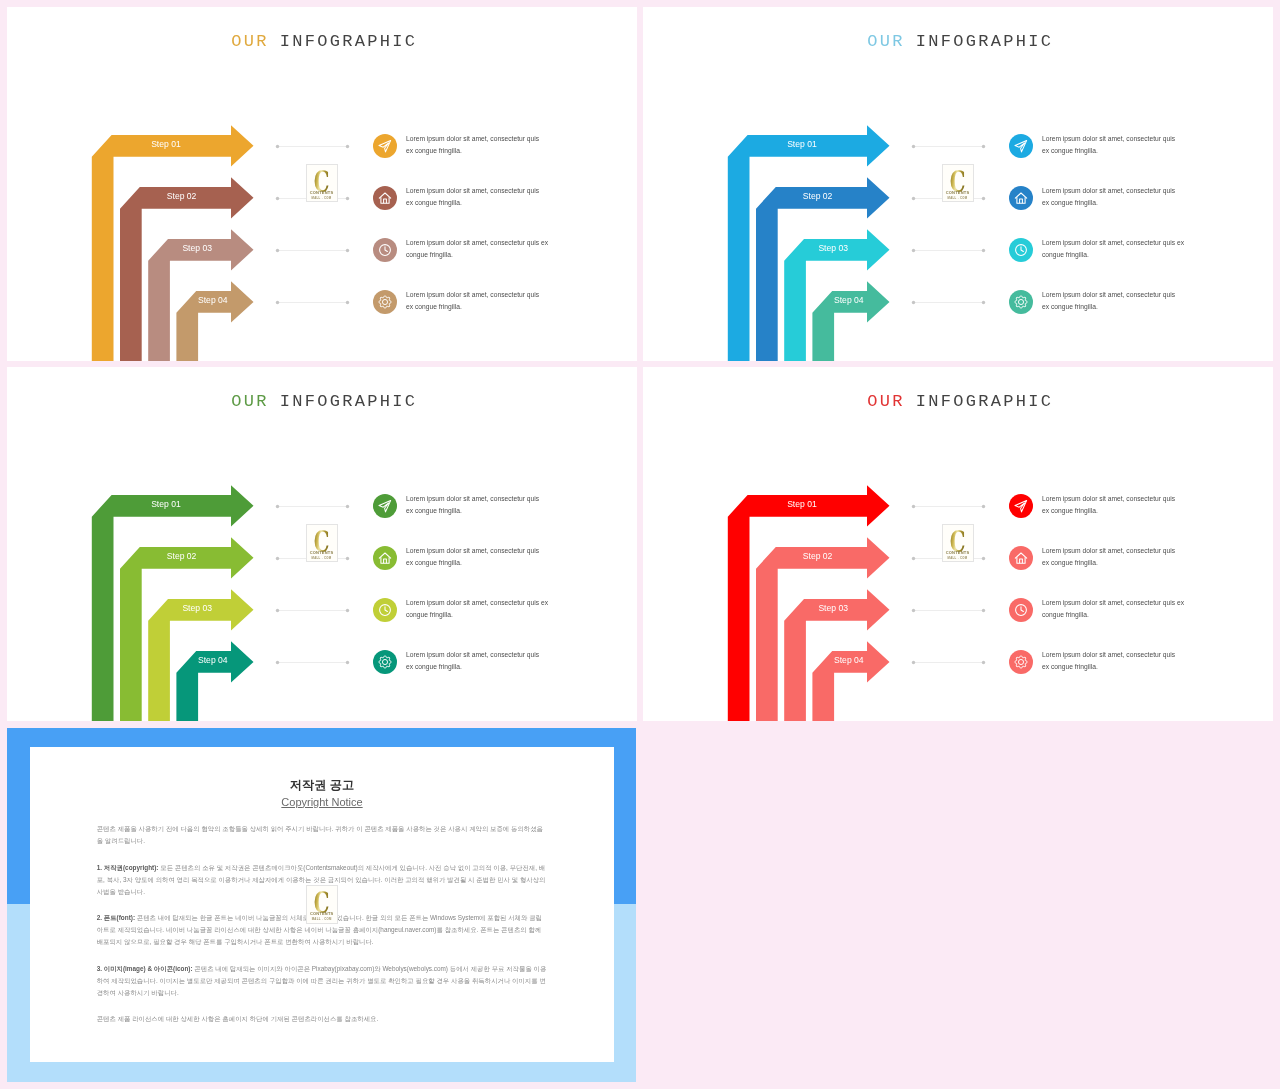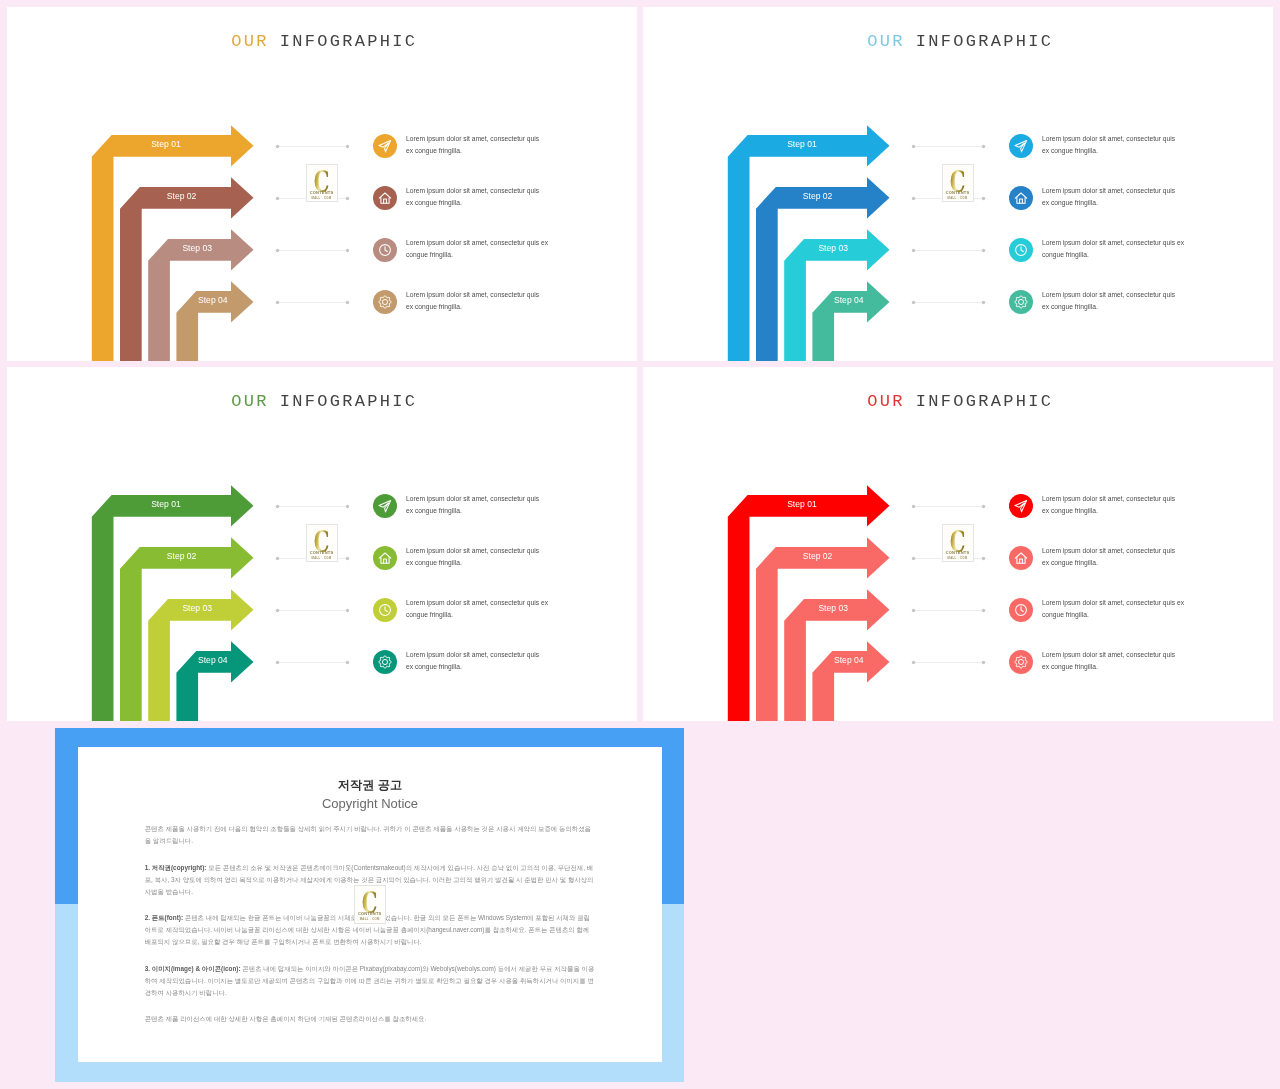--- a/index.html
+++ b/index.html
@@ -24,21 +24,21 @@
 .wmbox{position:absolute;box-sizing:border-box;border:1px solid #e4e4e4;background:#fffefa;}
 .wmC{position:absolute;width:100%;text-align:center;font-family:"DejaVu Serif",serif;font-weight:700;line-height:1;}
 .wmC span{display:inline-block;transform:scaleX(0.68);
   background:linear-gradient(100deg,#7d6c1c 0%,#cdb64f 26%,#f2eab0 44%,#ad9732 60%,#6f5f17 100%);
   -webkit-background-clip:text;background-clip:text;color:transparent;}
 .wmt1{position:absolute;width:100%;text-align:center;line-height:1;font-weight:700;font-size:3.4px;color:#8c7f4a;}
 .wmt2{position:absolute;width:100%;text-align:center;line-height:1;font-weight:700;font-size:2.4px;color:#9c9064;}
 
 .cwrap{position:absolute;background:#ffffff;left:23px;top:19px;width:584px;height:315px;}
 .ctitle{position:absolute;width:100%;text-align:center;font-weight:700;font-size:12.2px;line-height:1;color:#333;top:32px;letter-spacing:0px;}
-.csub{position:absolute;width:100%;text-align:center;font-size:13px;line-height:1;color:#6a6a6a;top:49.5px;}
+.csub{position:absolute;width:100%;text-align:center;font-size:11px;line-height:1;color:#6a6a6a;top:49.5px;text-decoration:underline;}
 .cbody{position:absolute;left:66.7px;top:76px;width:451.5px;font-size:6.4px;line-height:12.0px;color:#858585;}
 .cbody p{margin:0 0 14.5px 0;}
 .cbody b{color:#5a5a5a;font-weight:700;}
 </style>
 </head>
 <body>
 
 <div class="page">
     <div class="slide s1">
       <div class="title"><span style="color:#e0a93e">OUR</span><span class="tgap"></span><span class="info">INFOGRAPHIC</span></div>
@@ -265,21 +265,21 @@
       </div>
       <div class="desc" style="left:399px;top:230.35px;width:150px;">Lorem ipsum dolor sit amet, consectetur quis ex congue fringilla.</div>
       <div class="icon" style="left:366px;top:282.85px;width:24px;height:24px;border-radius:50%;background:#f96a67;">
         <svg width="24" height="24" viewBox="0 0 24 24">
           <path d="M12.0,5.7 12.6,6.0 13.1,6.7 13.4,7.4 13.8,7.8 14.3,7.7 15.0,7.5 15.8,7.3 16.5,7.5 16.7,8.2 16.5,9.0 16.3,9.7 16.2,10.2 16.6,10.6 17.3,10.9 18.0,11.4 18.3,12.0 18.0,12.6 17.3,13.1 16.6,13.4 16.2,13.8 16.3,14.3 16.5,15.0 16.7,15.8 16.5,16.5 15.8,16.7 15.0,16.5 14.3,16.3 13.8,16.2 13.4,16.6 13.1,17.3 12.6,18.0 12.0,18.3 11.4,18.0 10.9,17.3 10.6,16.6 10.2,16.2 9.7,16.3 9.0,16.5 8.2,16.7 7.5,16.5 7.3,15.8 7.5,15.0 7.7,14.3 7.8,13.8 7.4,13.4 6.7,13.1 6.0,12.6 5.7,12.0 6.0,11.4 6.7,10.9 7.4,10.6 7.8,10.2 7.7,9.7 7.5,9.0 7.3,8.2 7.5,7.5 8.2,7.3 9.0,7.5 9.7,7.7 10.2,7.8 10.6,7.4 10.9,6.7 11.4,6.0 Z" fill="none" stroke="#fff" stroke-width="0.95" stroke-linejoin="round"></path>
           <circle cx="12" cy="12" r="2.55" fill="none" stroke="#fff" stroke-width="0.95"></circle>
         </svg>
       </div>
       <div class="desc" style="left:399px;top:282.35px;width:137px;">Lorem ipsum dolor sit amet, consectetur quis ex congue fringilla.</div>
     </div>
-    <div class="slide s5" style="background:#48a0f5;margin-left:48px;">
+    <div class="slide s5" style="background:#48a0f5;">
       <div class="s5lower"></div>
       <div class="cwrap">
         <div class="ctitle">저작권 공고</div>
         <div class="csub">Copyright Notice</div>
         <div class="cbody">
           <p>콘텐츠 제품을 사용하기 전에 다음의 협약의 조항들을 상세히 읽어 주시기 바랍니다. 귀하가 이 콘텐츠 제품을 사용하는 것은 사용시 계약의 보증에 동의하셨음을 알려드립니다.</p>
           <p><b>1. 저작권(copyright):</b> <span>모든 콘텐츠의 소유 및 저작권은 콘텐츠메이크아웃(Contentsmakeout)의 제작사에게 있습니다. 사전 승낙 없이 고의적 이용, 무단전재, 배포, 복사, 3자 양도에 의하여 영리 목적으로 이용하거나 제삼자에게 이용하는 것은 금지되어 있습니다. 이러한 고의적 행위가 발견될 시 준법한 민사 및 형사상의 사법을 받습니다.</span></p>
           <p><b>2. 폰트(font):</b> <span>콘텐츠 내에 탑재되는 한글 폰트는 네이버 나눔글꼴의 서체로써 제작되었습니다. 한글 외의 모든 폰트는 Windows System에 포함된 서체와 클립아트로 제작되었습니다. 네이버 나눔글꼴 라이선스에 대한 상세한 사항은 네이버 나눔글꼴 홈페이지(hangeul.naver.com)를 참조하세요. 폰트는 콘텐츠의 함께 배포되지 않으므로, 필요할 경우 해당 폰트를 구입하시거나 폰트로 변환하여 사용하시기 바랍니다.</span></p>
           <p><b>3. 이미지(image) &amp; 아이콘(icon):</b> <span>콘텐츠 내에 탑재되는 이미지와 아이콘은 Pixabay(pixabay.com)와 Webolys(webolys.com) 등에서 제공한 무료 저작물을 이용하여 제작되었습니다. 이미지는 별도로만 제공되며 콘텐츠의 구입함과 이에 따른 권리는 귀하가 별도로 확인하고 필요할 경우 사용을 취득하시거나 이미지를 변경하여 사용하시기 바랍니다.</span></p>
           <p>콘텐츠 제품 라이선스에 대한 상세한 사항은 홈페이지 하단에 기재된 콘텐츠라이선스를 참조하세요.</p>

